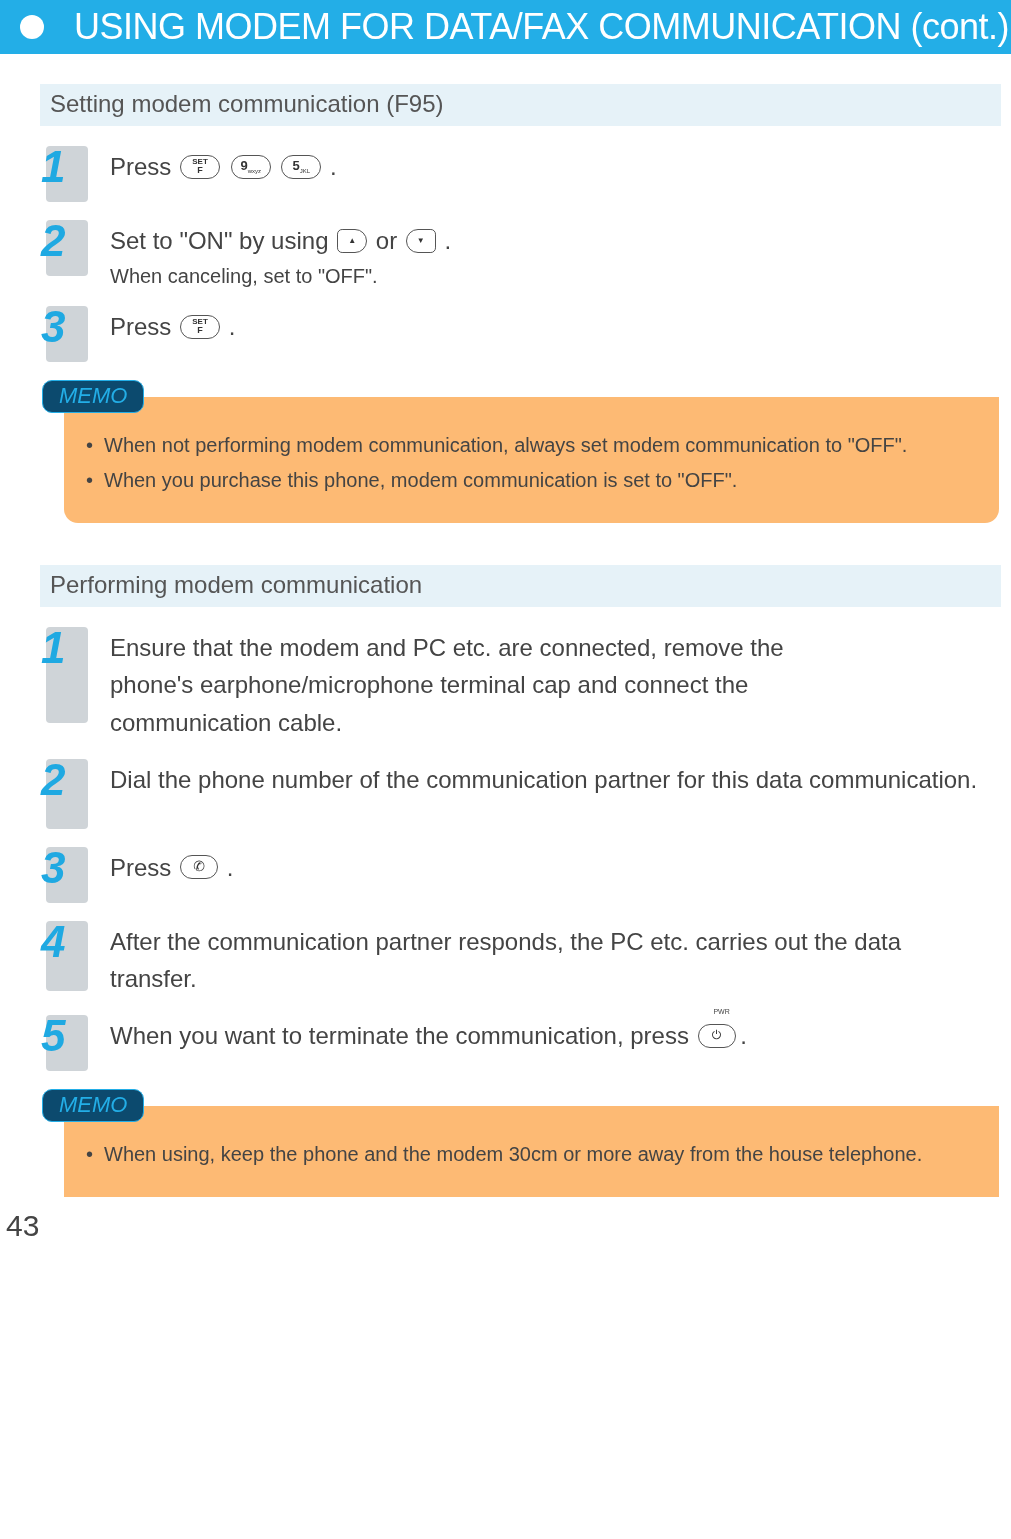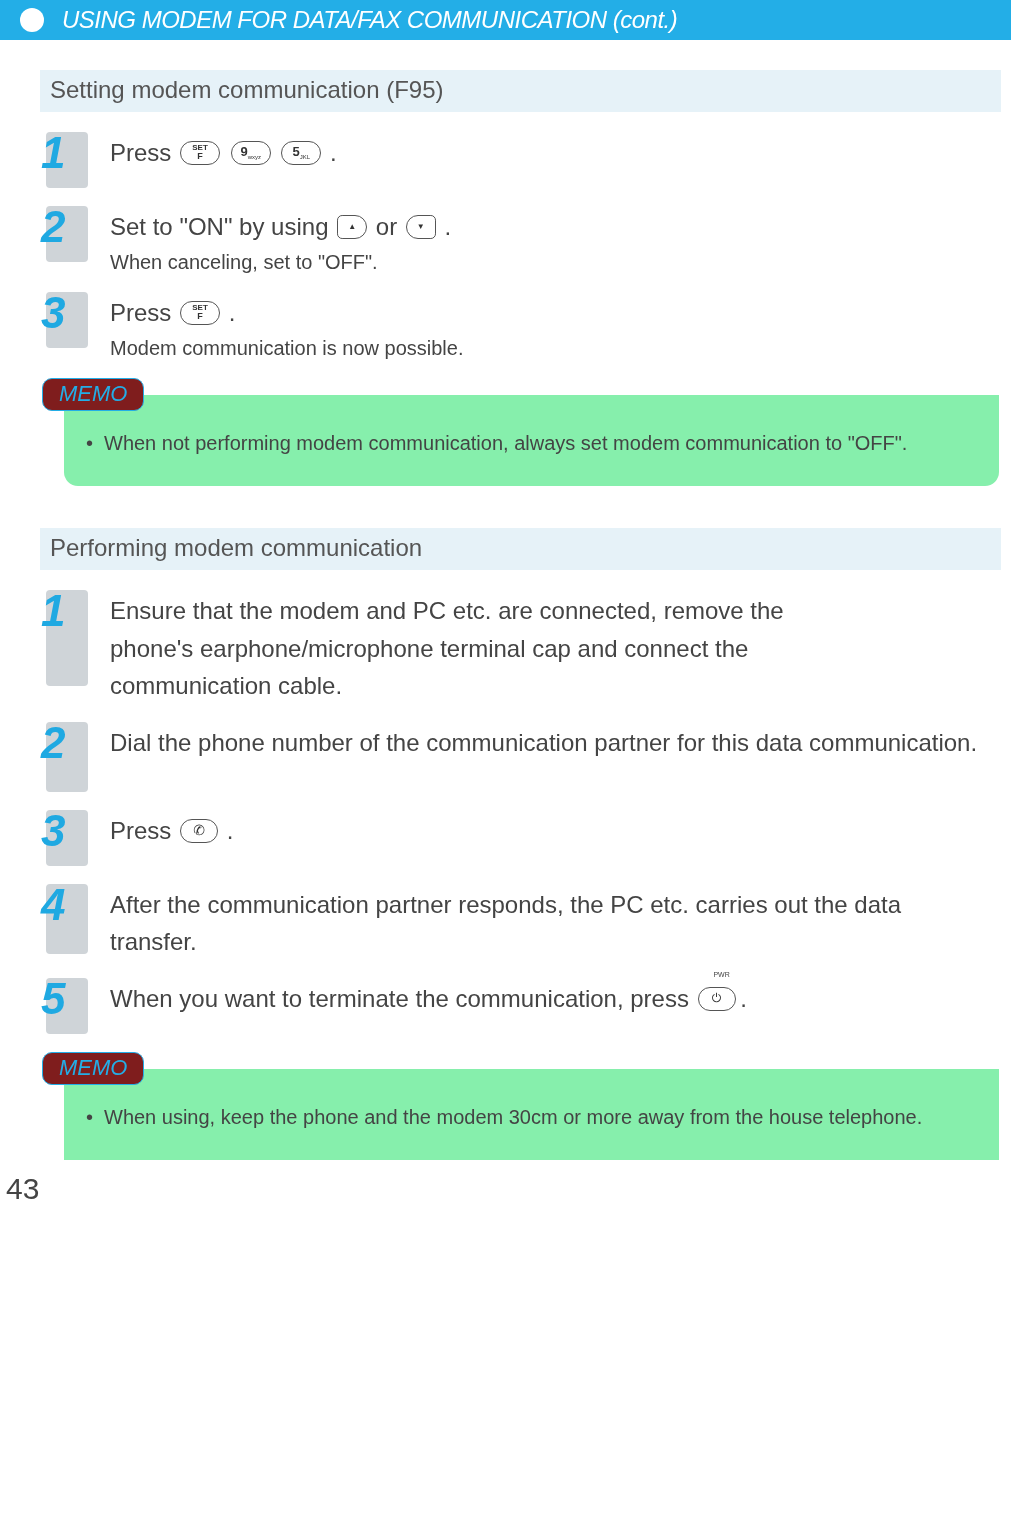--- a/index.html
+++ b/index.html
@@ -18,25 +18,25 @@
     display: flex;
     align-items: center;
     gap: 18px;
     margin-bottom: 30px;
   }
   .header-dot {
     width: 24px; height: 24px; border-radius: 50%; background: #fff;
     flex: 0 0 auto;
   }
   .header-title {
-    font-size: 24px;
-    font-style: italic;
+    font-size: 36px;
     font-weight: 400;
     letter-spacing: -0.5px;
     font-family: "Arial Narrow", "Helvetica Neue", sans-serif;
+    margin-left: 12px;
   }
 
   .section-title-wrap {
     background: #e6f2f8;
     margin: 0 10px 20px 40px;
     padding: 6px 10px 8px 10px;
   }
   .section-title {
     font-size: 24px;
     color: #555;
@@ -142,27 +142,27 @@
     position: relative;
   }
   .memo-label {
     display: inline-block;
     border: 1.5px solid #23aee7;
     border-radius: 10px;
     padding: 2px 16px 3px 16px;
     color: #23aee7;
     font-style: italic;
     font-size: 22px;
-    background: #7f1d1d;
+    background: #0c4a6e;
     position: relative;
     z-index: 2;
     margin-left: -4px;
   }
   .memo-box {
-    background: #86efac;
+    background: #fdba74;
     border-radius: 0 0 14px 14px;
     margin-top: -16px;
     padding: 34px 38px 22px 22px;
     margin-left: 18px;
   }
   .memo-box ul { list-style: none; }
   .memo-box li {
     font-size: 20px;
     line-height: 1.45;
     color: #444;
@@ -236,29 +236,29 @@
       <div class="step-num">
         <span>3</span>
       </div>
     </div>
   <div class="step-body">
     <div class="step-main">
       <span>Press </span>
       <span class="key key-set"><span class="t">SET</span><span class="b">F</span></span>
       <span>.</span>
     </div>
-    <div class="step-sub">Modem communication is now possible.</div>
   </div>
 </div>
 
 <div class="memo-wrap">
   <div class="memo-label">MEMO</div>
   <div class="memo-box">
     <ul>
       <li>When not performing modem communication, always set modem communication to "OFF".</li>
+      <li>When you purchase this phone, modem communication is set to "OFF".</li>
     </ul>
   </div>
 </div>
 
 <div class="section-title-wrap">
   <div class="section-title">Performing modem communication</div>
 </div>
 
 <div class="step">
   <div class="step-num-wrap">

